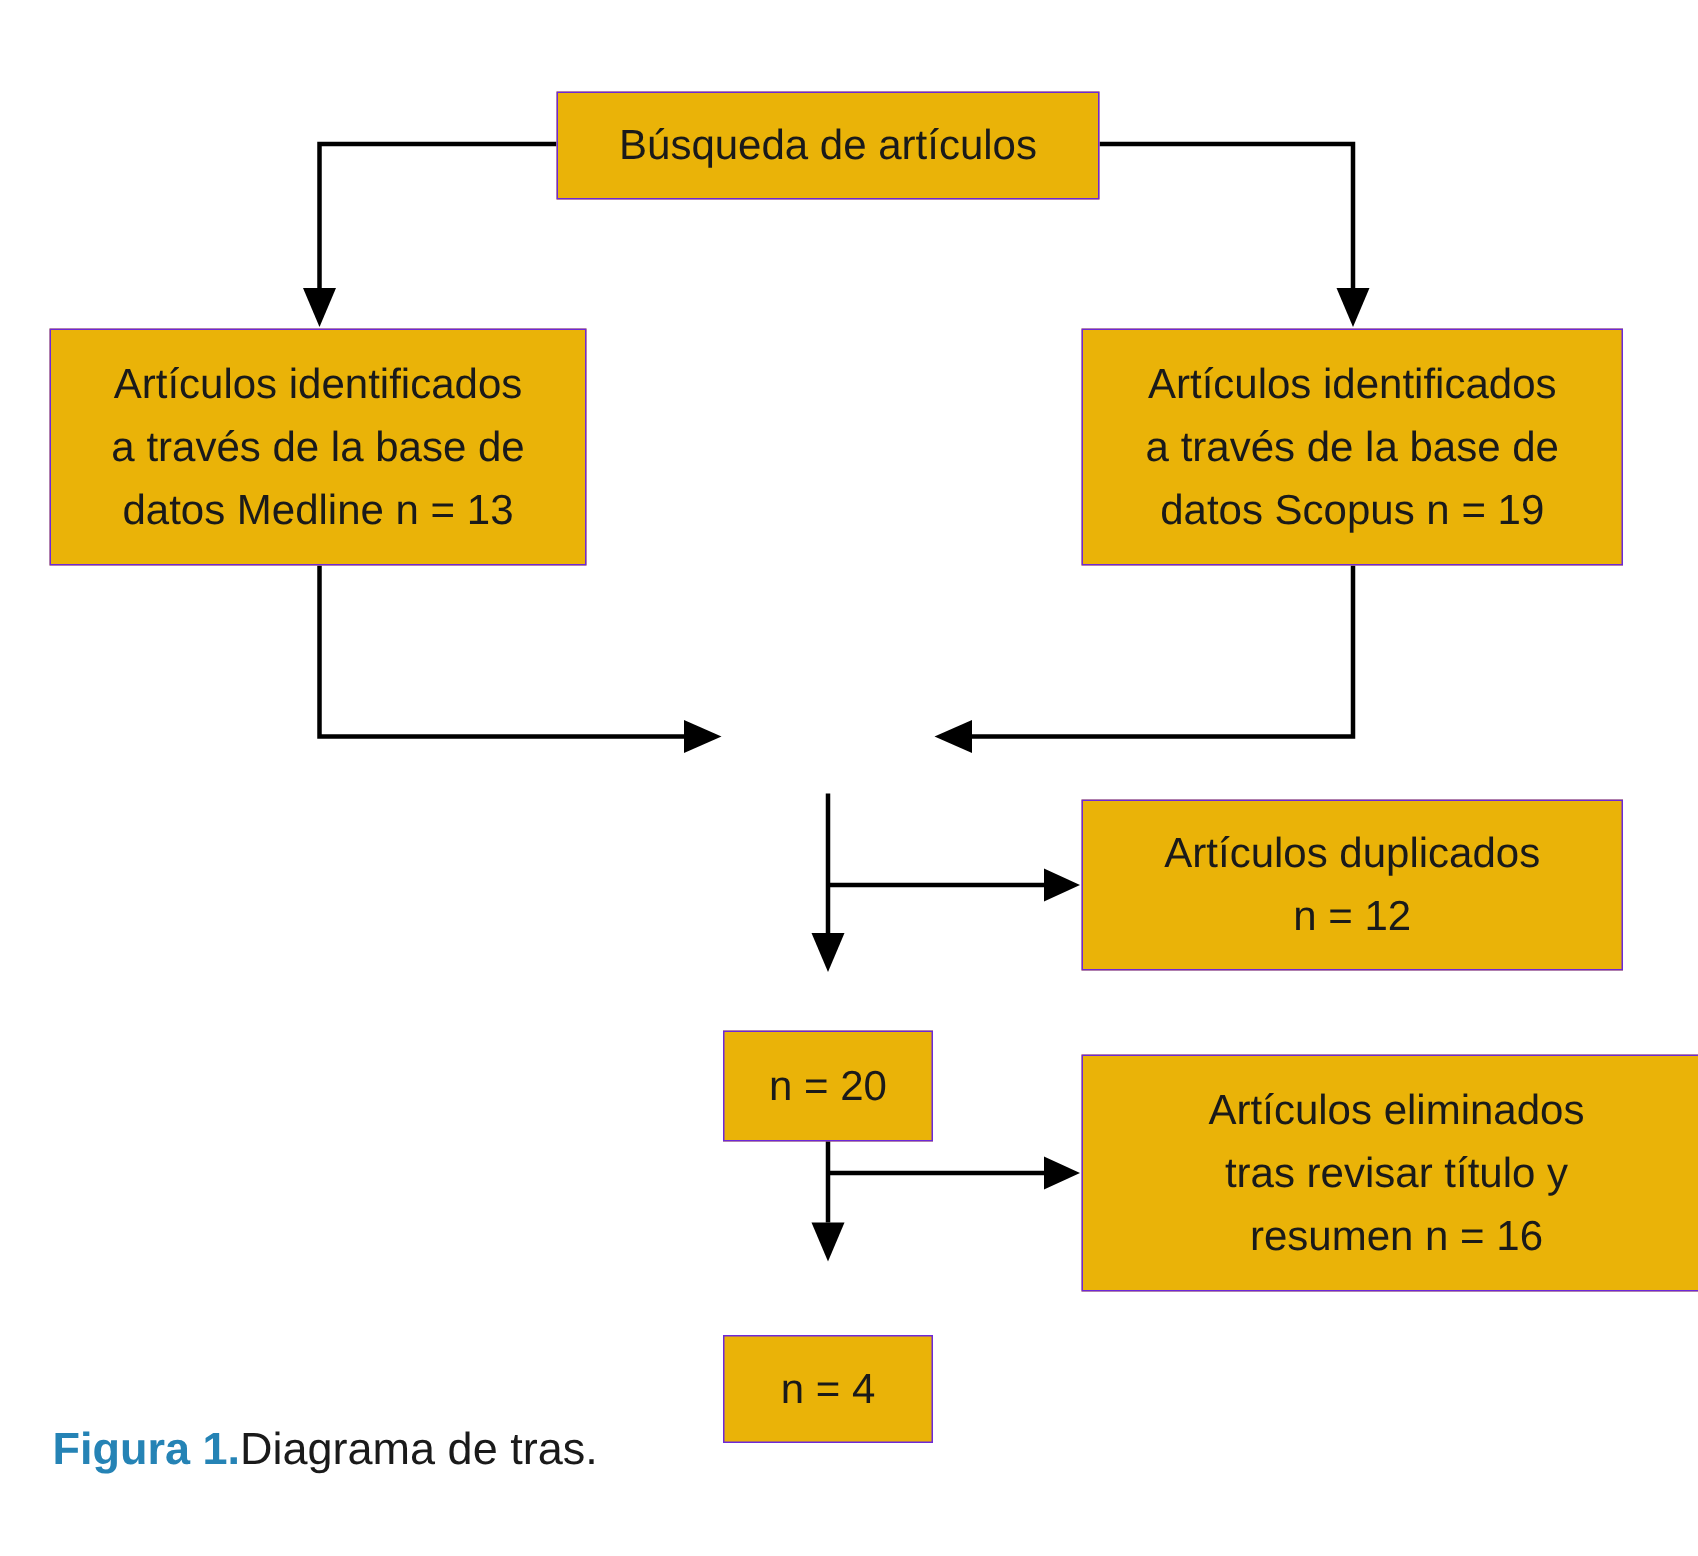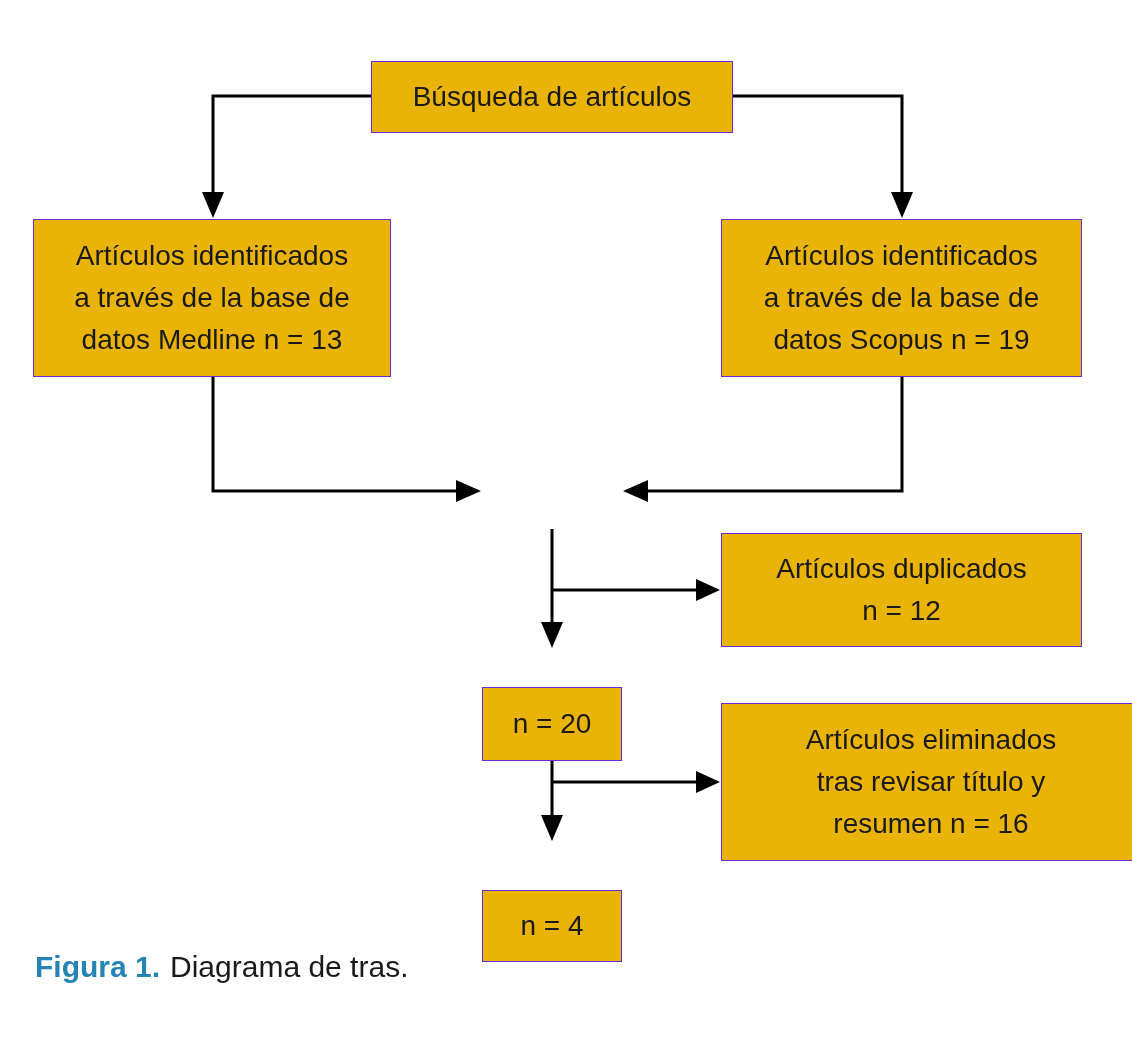--- a/index.html
+++ b/index.html
@@ -40,21 +40,20 @@
   .caption {
     position: absolute;
     left: 35px; top: 948px;
     font-size: 30px;
     line-height: 38px;
     color: #1a1a1a;
   }
   .caption .caption-label {
     font-weight: bold;
     color: #2583B5;
-    margin-right: 10px;
   }
 </style>
 </head>
 <body>
 
 <div class="canvas">
 
   <svg class="connectors" viewBox="0 0 1132 1037" xmlns="http://www.w3.org/2000/svg">
 
     <path d="M 371 96 L 213 96 L 213 192"></path>

